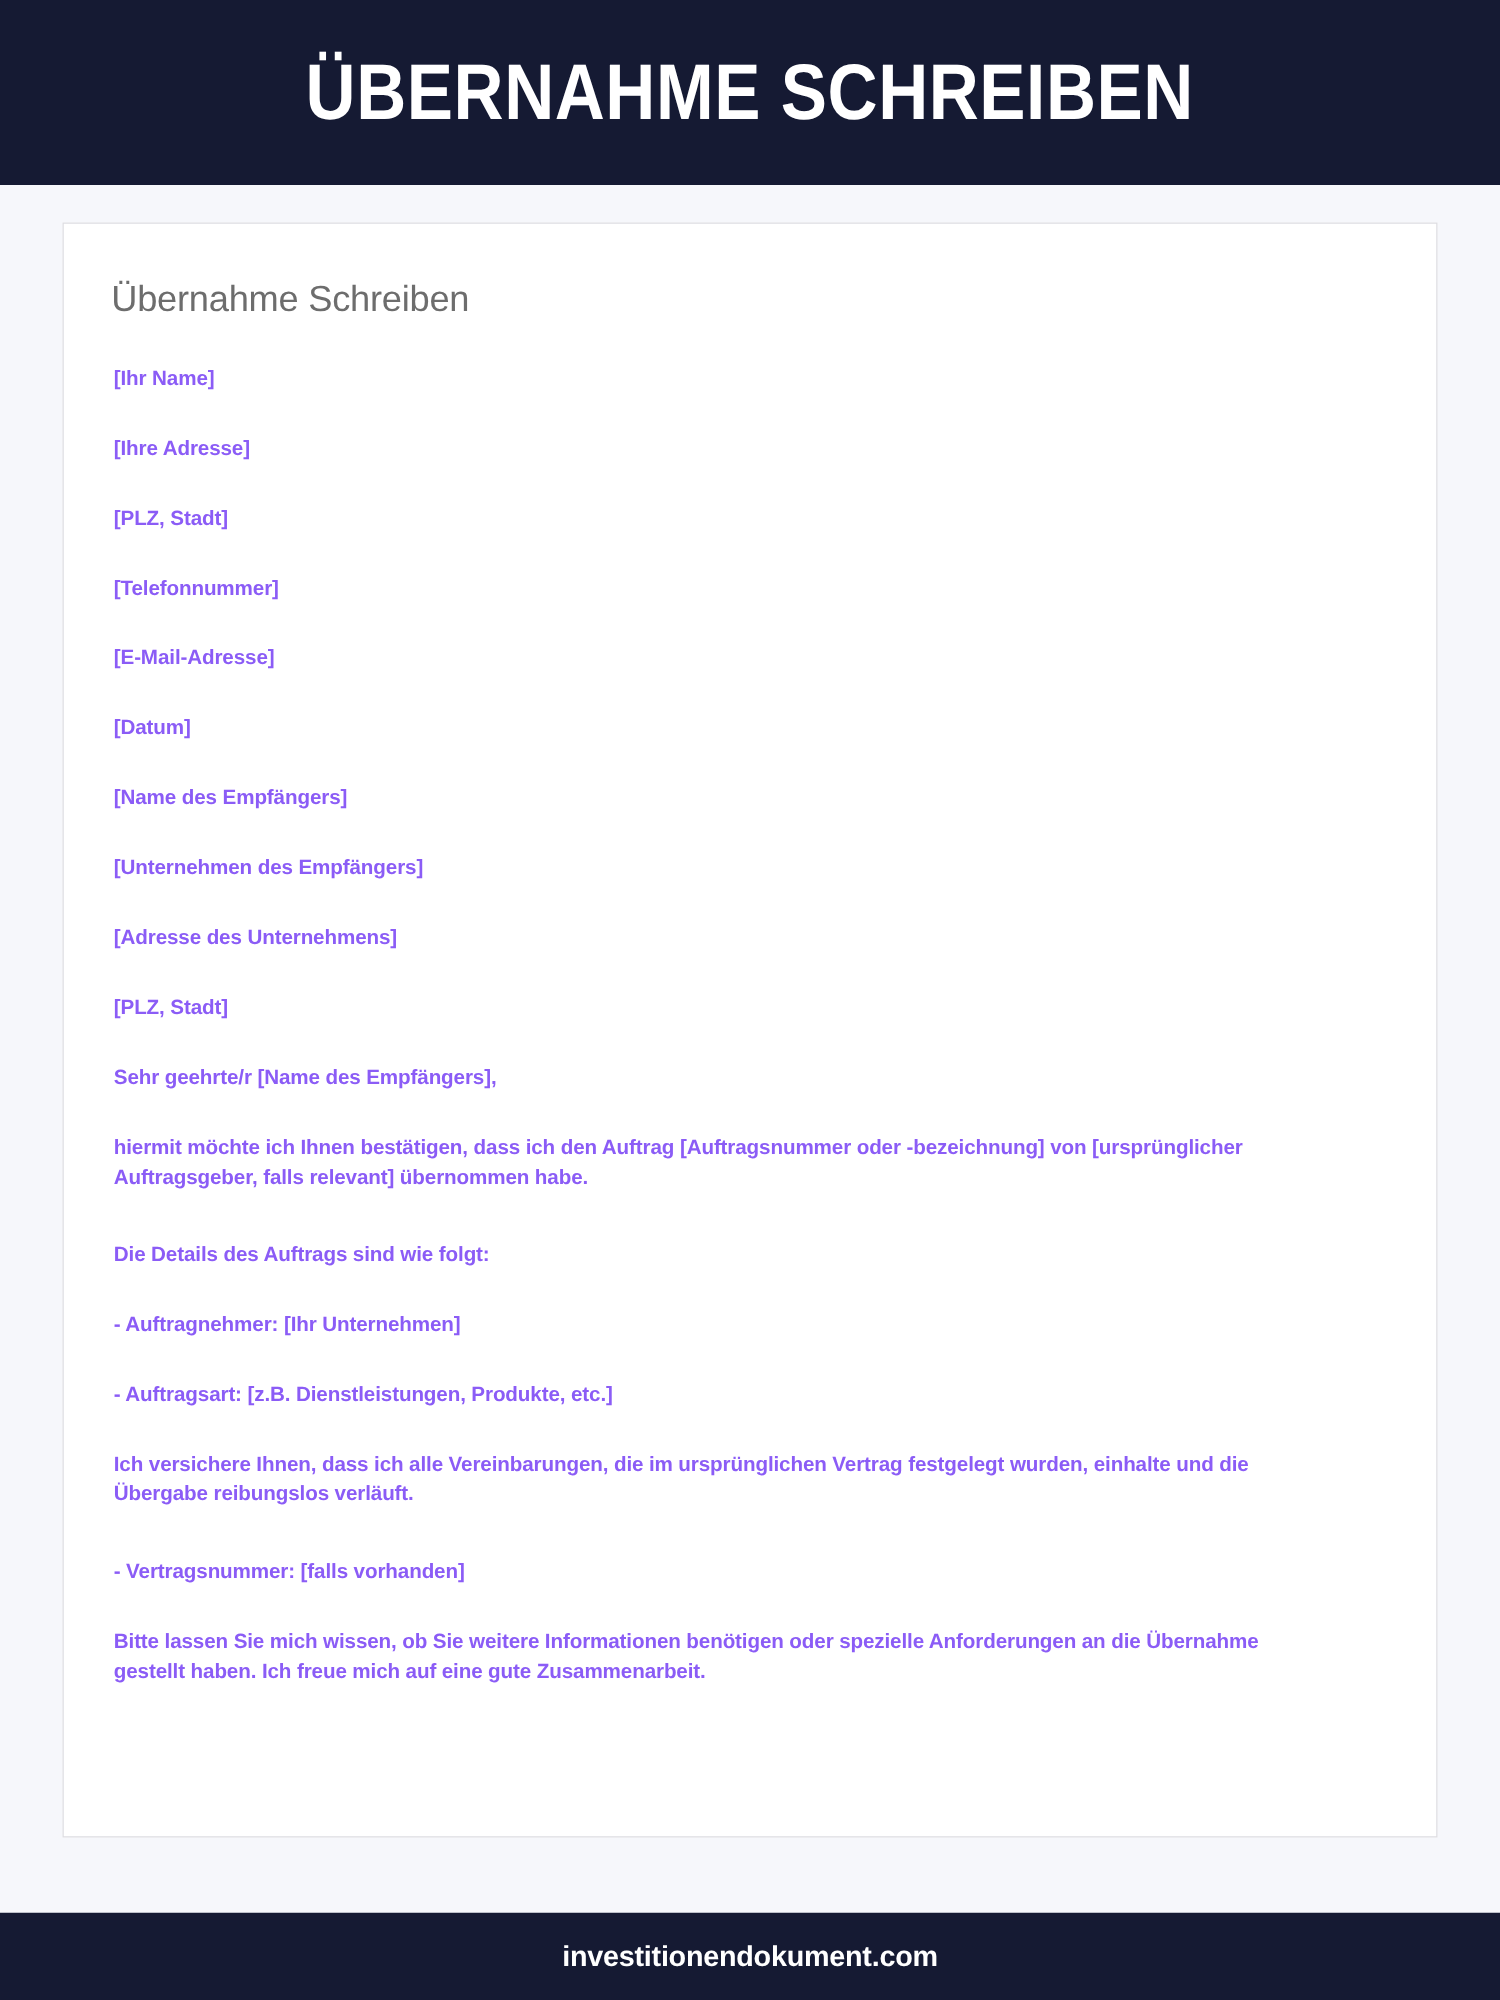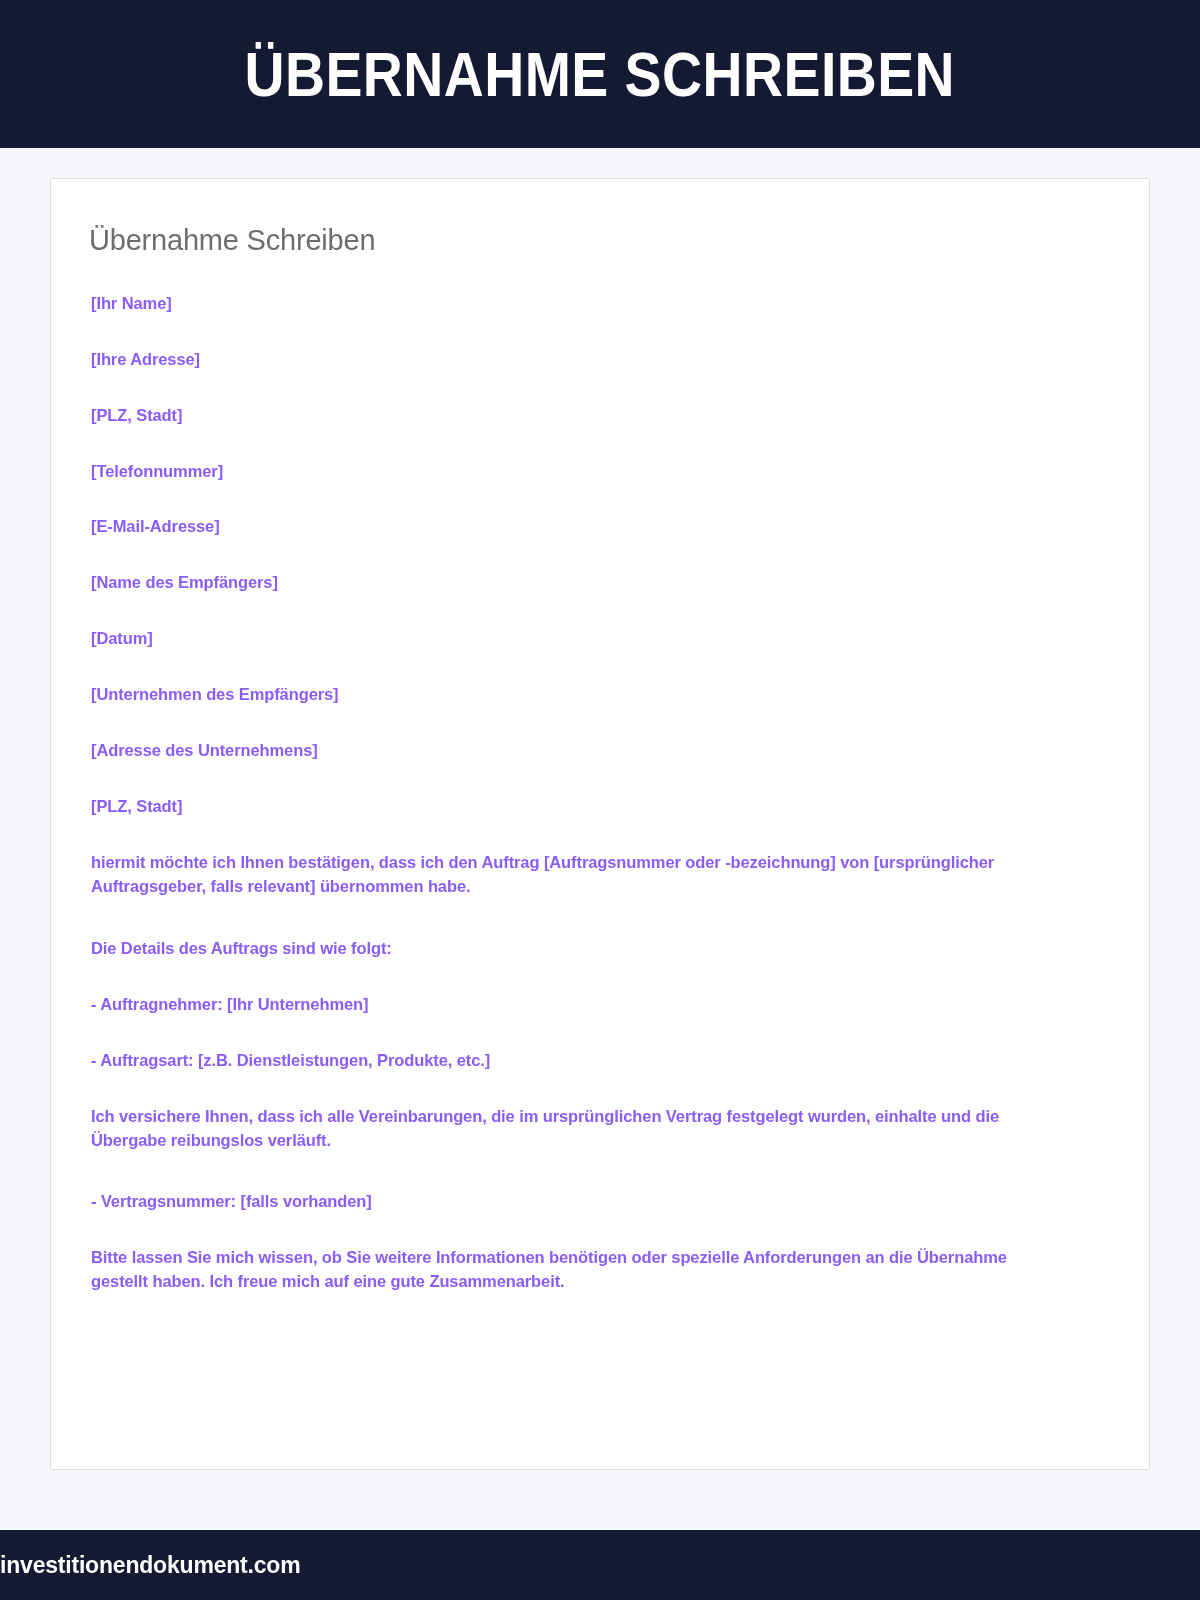--- a/index.html
+++ b/index.html
@@ -95,20 +95,21 @@
   .line.tight {
     margin-bottom: 32px;
   }
 
   
   .footer-bar {
     height: 70px;
     background: #151a33;
     display: flex;
     align-items: center;
+    justify-content: center;
     flex: 0 0 auto;
   }
   .footer-text {
     color: #ffffff;
     font-size: 23px;
     font-weight: bold;
     letter-spacing: -0.2px;
     line-height: 1;
   }
 </style>
@@ -126,28 +127,29 @@
 
       <h2 class="doc-heading">Übernahme Schreiben</h2>
 
       <div class="doc-body">
 
         <p class="line">[Ihr Name]</p>
         <p class="line">[Ihre Adresse]</p>
         <p class="line">[PLZ, Stadt]</p>
         <p class="line">[Telefonnummer]</p>
         <p class="line">[E-Mail-Adresse]</p>
+        <p class="line">[Datum]</p>
+
         <p class="line gap-before">[Name des Empfängers]</p>
-
-        <p class="line">[Datum]</p>
         <p class="line">[Unternehmen des Empfängers]</p>
         <p class="line">[Adresse des Unternehmens]</p>
         <p class="line">[PLZ, Stadt]</p>
 
 
+        <p class="line gap-before">Sehr geehrte/r [Name des Empfängers],</p>
 
         <p class="line para gap-before">hiermit möchte ich Ihnen bestätigen, dass ich den Auftrag [Auftragsnummer oder -bezeichnung] von [ursprünglicher Auftragsgeber, falls relevant] übernommen habe.</p>
 
         <p class="line tight">Die Details des Auftrags sind wie folgt:</p>
 
         <p class="line">- Auftragnehmer: [Ihr Unternehmen]</p>
         <p class="line">- Auftragsart: [z.B. Dienstleistungen, Produkte, etc.]</p>
         <p class="line para gap-before">Ich versichere Ihnen, dass ich alle Vereinbarungen, die im ursprünglichen Vertrag festgelegt wurden, einhalte und die Übergabe reibungslos verläuft.</p>
 
         <p class="line">- Vertragsnummer: [falls vorhanden]</p>

